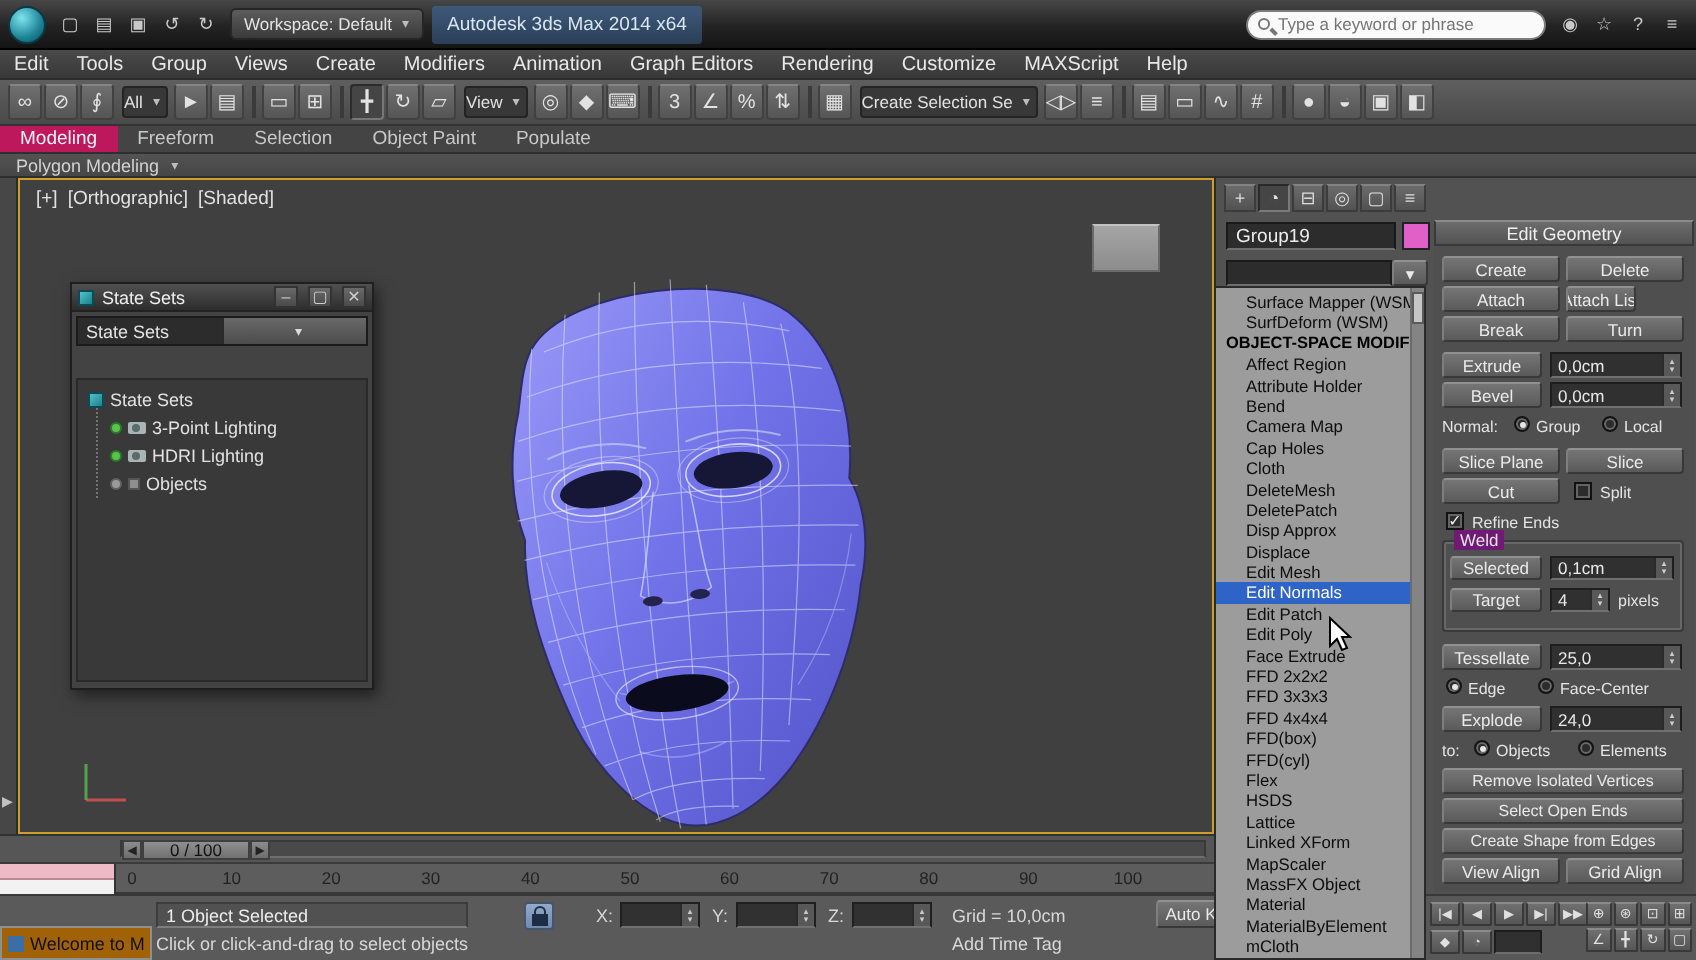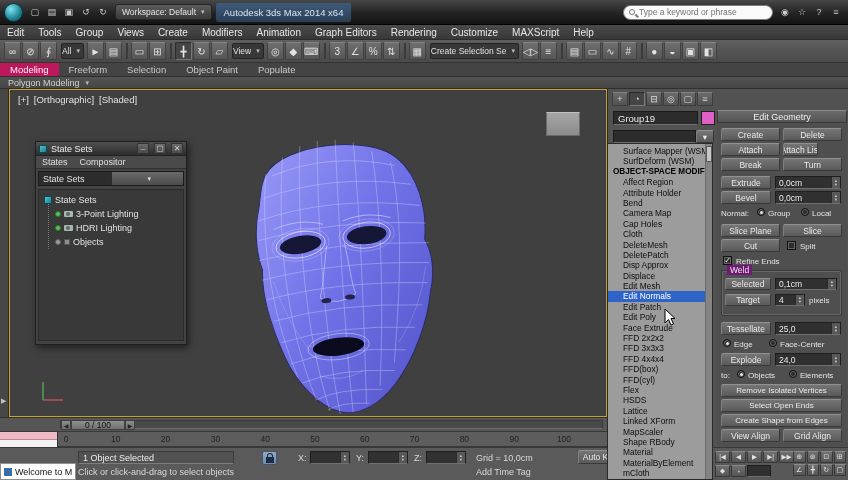--- a/index.html
+++ b/index.html
@@ -149,21 +149,21 @@
           color:#ededed;font-size:9px;display:flex;align-items:center;padding-left:4px;white-space:nowrap}
   .slab{position:absolute;font-size:9px;color:#d8d8d8;white-space:nowrap}
   #lockbtn{position:absolute;left:262px;top:3px;width:15px;height:14px;background:linear-gradient(#93aac9,#7089ad);
            border:1px solid #44566e;border-radius:2px;display:flex;align-items:flex-start;justify-content:center}
   .padlock{position:relative;width:8px;height:6px;background:#1d2d44;margin-top:5px}
   .padlock::before{content:'';position:absolute;left:1px;top:-4px;width:4px;height:4px;border:1px solid #1d2d44;
                    border-bottom:none;border-radius:3px 3px 0 0}
   .numfield{position:absolute;top:3px;width:40px;height:13px;background:#313131;border:1px solid #1f1f1f;
             border-bottom-color:#707070;display:flex;align-items:center}
   .numfield .val{flex:1}
-  #welcomechip{position:absolute;left:0;top:15px;width:76px;height:17px;background:#ffffff;border:1px solid #8f8f8f;
+  #welcomechip{position:absolute;left:0;top:15px;width:76px;height:17px;background:#a16207;border:1px solid #8f8f8f;
                display:flex;align-items:center;gap:3px;padding:0 3px;color:#111;font-size:9px;white-space:nowrap;overflow:hidden}
   #welcomechip i{width:8px;height:8px;background:#3a6ea5;flex:0 0 auto}
   #autokey{position:absolute;left:578px;top:2px;width:44px;height:14px;font-size:8.5px}
 
   #brcontrols{left:713px;top:447px;width:135px;height:33px;background:#585858;border-top:1px solid #383838}
   .pbtn{width:15px;height:12px;display:flex;align-items:center;justify-content:center;font-size:6.5px;color:#e0e0e0;
         background:linear-gradient(#707070,#555);border:1px solid #383838;border-top-color:#8a8a8a;border-radius:1px}
   #playrow{position:absolute;left:2px;top:3px;display:flex;gap:1px}
   #playrow2{position:absolute;left:2px;top:17px;display:flex;gap:1px;align-items:center}
   #framefield{width:24px;height:12px;background:#303030;border:1px solid #1d1d1d;border-bottom-color:#6c6c6c}
@@ -367,24 +367,20 @@
   </div>
 
   <div id="statesets" class="a">
     <div class="ss-title">
       <span class="ssq"></span>
       <b>State Sets</b>
       <span class="wbtn">–</span>
       <span class="wbtn">▢</span>
       <span class="wbtn">✕</span>
     </div>
-    <div class="ss-menu">
-      <div>States</div>
-      <div>Compositor</div>
-    </div>
     <div class="ss-combo">
       <span>State Sets</span>
       <span class="ddbtn">▾</span>
     </div>
     <div class="ss-tree">
       <div class="ssrow" style="top:4px;left:5px">
         <span class="ssq"></span>
         <span class="sslab">State Sets</span>
       </div>
       <div class="ssrow" style="top:18px;left:16px">
@@ -539,21 +535,21 @@
       <div class="mod-item">FFD 2x2x2</div>
       <div class="mod-item">FFD 3x3x3</div>
       <div class="mod-item">FFD 4x4x4</div>
       <div class="mod-item">FFD(box)</div>
       <div class="mod-item">FFD(cyl)</div>
       <div class="mod-item">Flex</div>
       <div class="mod-item">HSDS</div>
       <div class="mod-item">Lattice</div>
       <div class="mod-item">Linked XForm</div>
       <div class="mod-item">MapScaler</div>
-      <div class="mod-item">Shape RBody</div>
+      <div class="mod-item">MassFX Object</div>
       <div class="mod-item">Material</div>
       <div class="mod-item">MaterialByElement</div>
       <div class="mod-item">mCloth</div>
     </div>
   <div class="a" id="modscrollwrap" style="left:705px;top:144px;width:7px;height:335px;z-index:51">
     <div id="modscroll">
       <div id="modthumb"></div>
     </div>
   </div>
 

